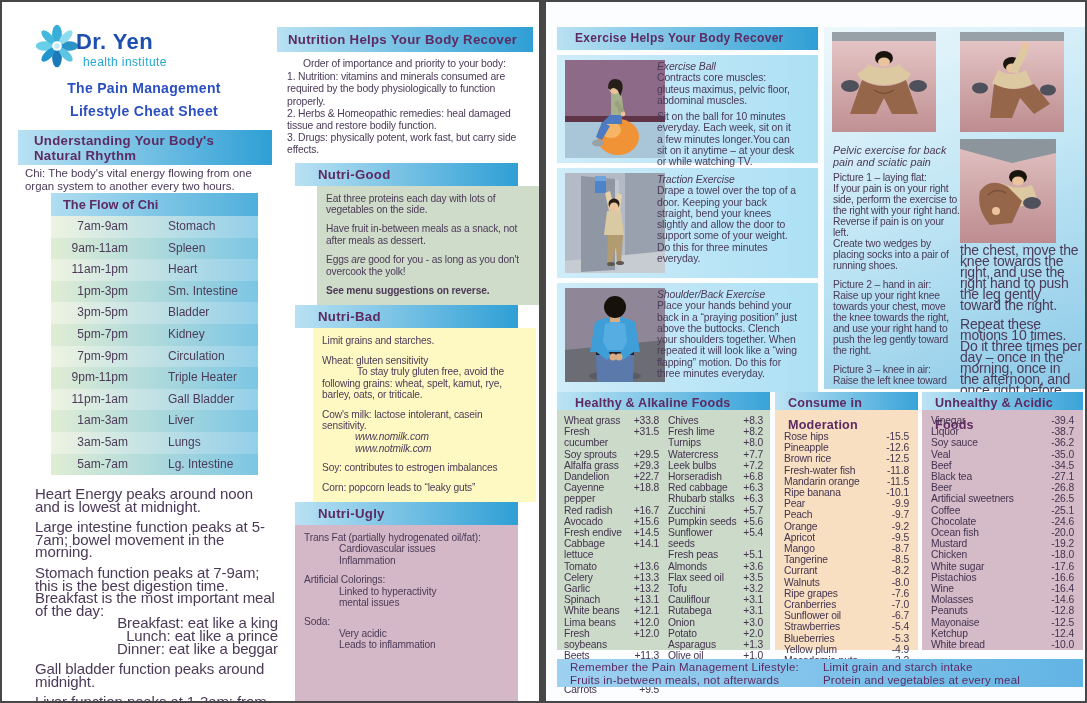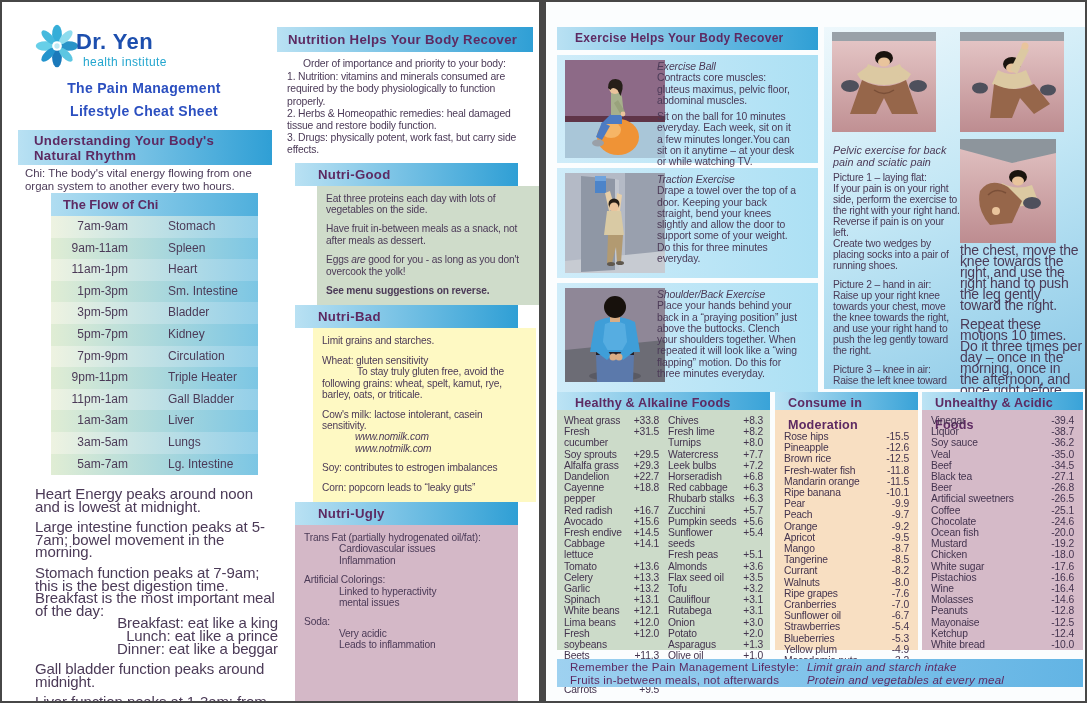--- a/index.html
+++ b/index.html
@@ -110,21 +110,21 @@
   .ft3 .ft-body { background:#d5bac8; padding:5px 9px 0 9px; }
   .ft-col { flex:1; }
   .ft-row { display:flex; justify-content:space-between; }
   .fv { flex-shrink:0; padding-left:2px; }
 
   
   .footer { position:absolute; left:11px; top:657px; width:526px; height:28px;
             background:linear-gradient(90deg,#9ed1f0 0%,#62b4e4 100%);
             color:#5d2a62; font-size:11.5px; line-height:13px; letter-spacing:.2px; }
   .fl { position:absolute; left:13px; top:2px; }
-  .fr { position:absolute; left:250px; top:2px;font-style:italic; }
+  .fr { position:absolute; left:266px; top:2px; }
 </style>
 </head>
 <body>
 
 <div id="root">
 
   <div class="page page-left">
 
     <svg class="logo" viewBox="0 0 52 48">
       <ellipse cx="26" cy="11" rx="5.5" ry="11" fill="#36aed8"></ellipse>

